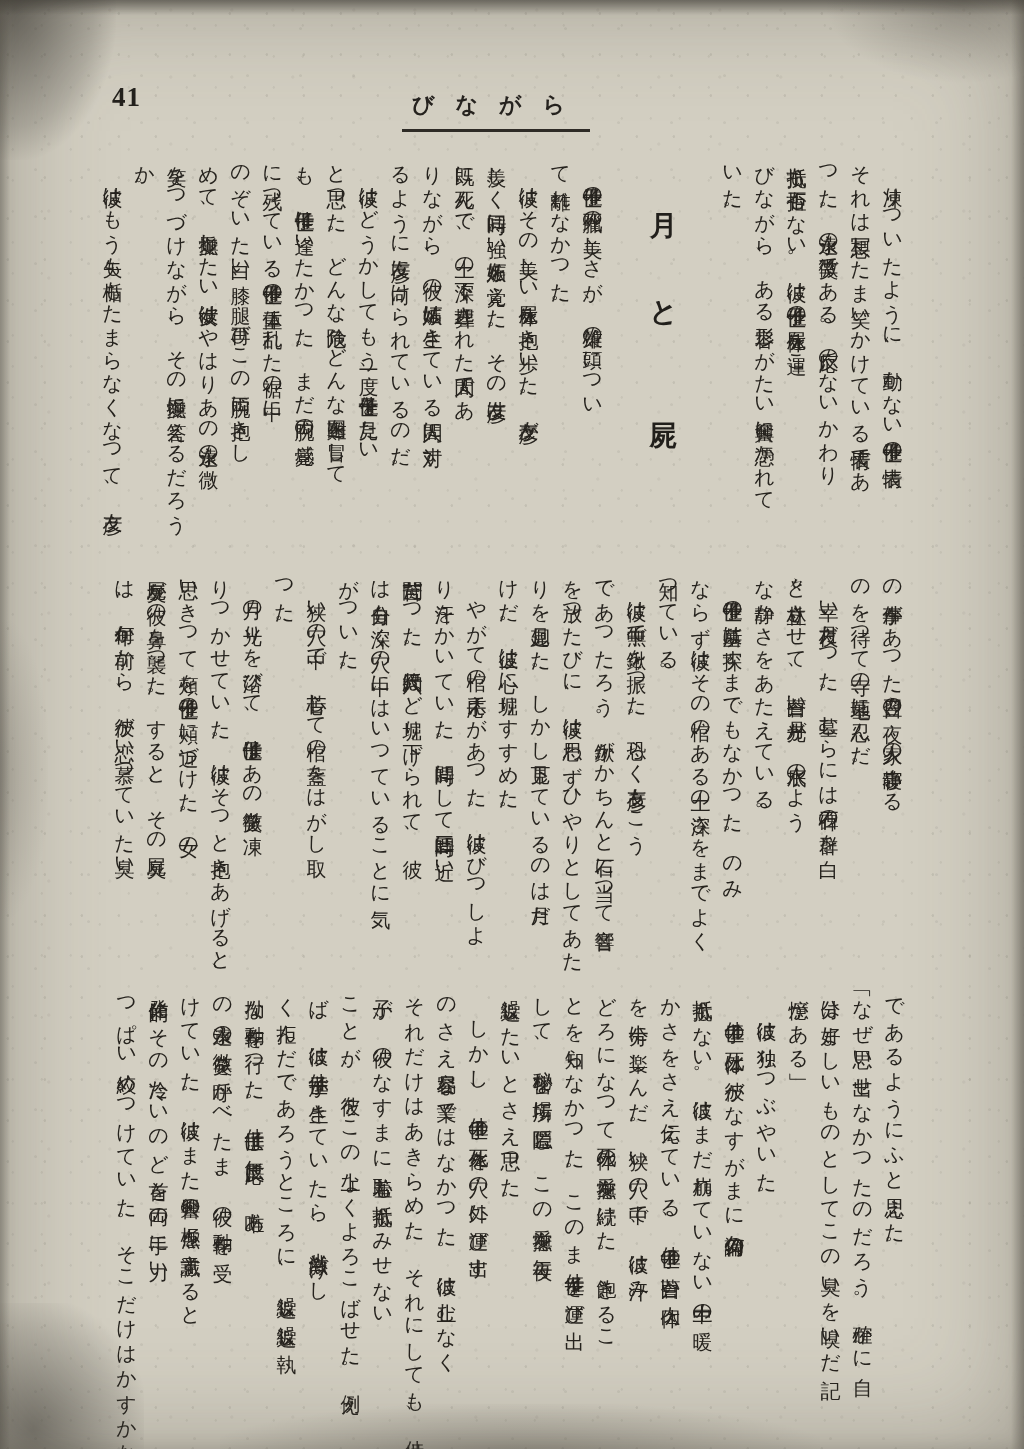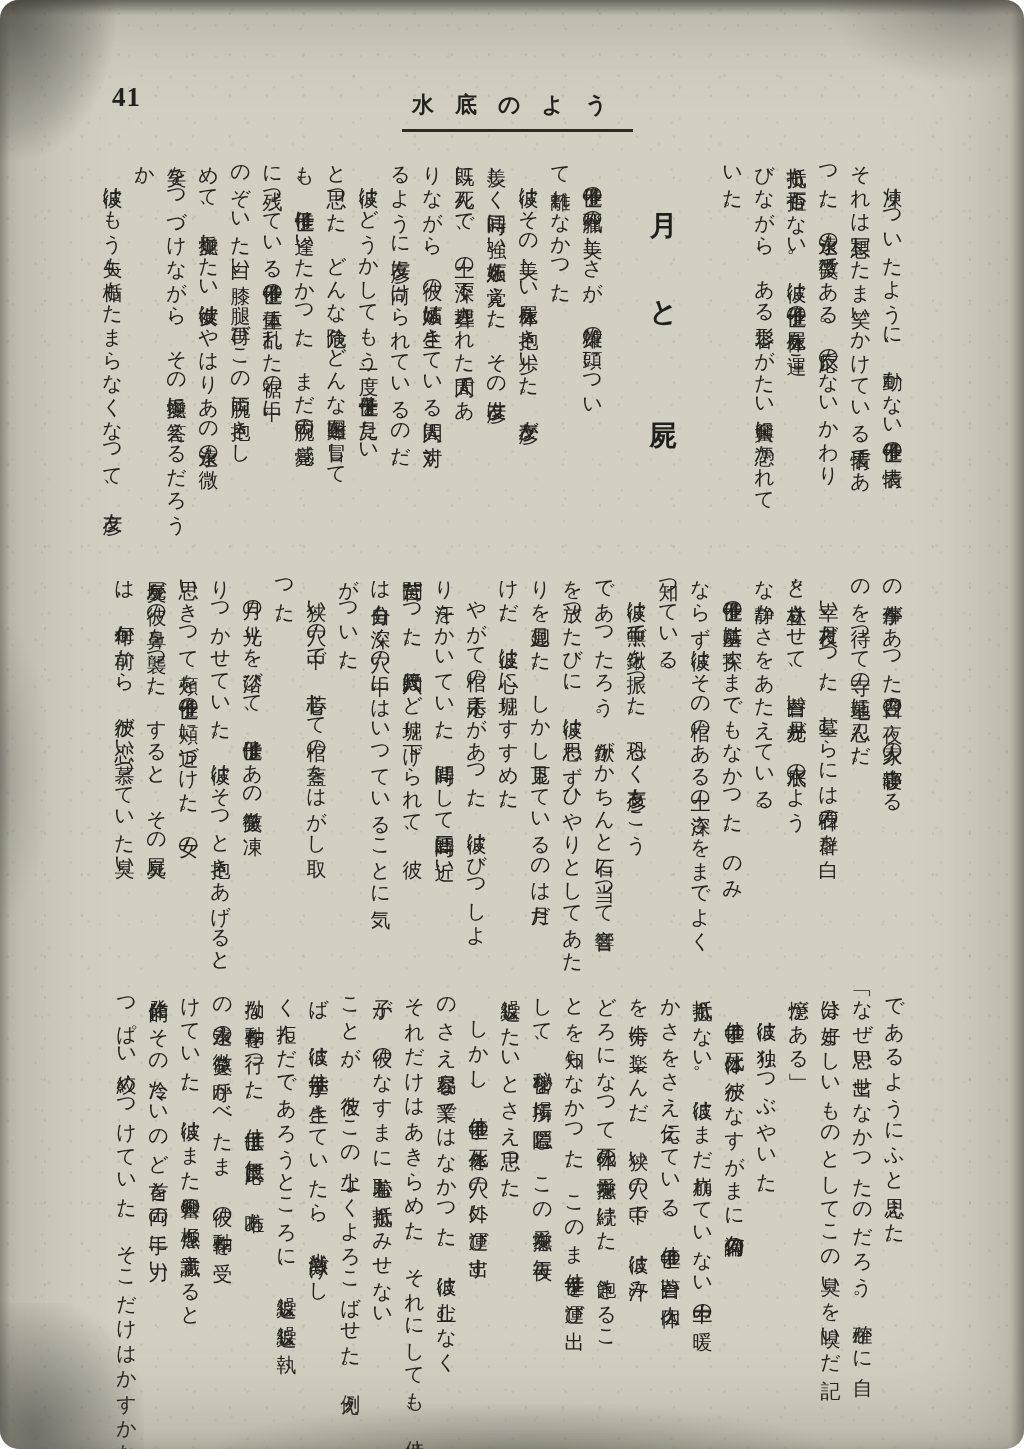--- a/index.html
+++ b/index.html
@@ -8,21 +8,20 @@
     width:1024px; height:1449px;
     overflow:hidden;
     background-color:#d3cfc2;
     background-image:
       radial-gradient(circle at 21% 33%, rgba(60,56,48,0.10) 1px, transparent 1.6px),
       radial-gradient(circle at 67% 61%, rgba(60,56,48,0.08) 1px, transparent 1.8px),
       radial-gradient(circle at 44% 82%, rgba(60,56,48,0.07) 1px, transparent 1.5px),
       radial-gradient(circle at 80% 15%, rgba(60,56,48,0.06) 1.2px, transparent 2px);
     background-size:37px 41px, 53px 47px, 29px 31px, 61px 67px;
     font-family:"Liberation Serif","DejaVu Serif",serif;
-    border-radius:19px;
   }
   .page::after {
     content:""; position:absolute; inset:0; pointer-events:none;
     box-shadow: inset 0 0 110px rgba(75,70,60,0.38), inset 0 0 18px rgba(75,70,60,0.25);
   }
   .stain { position:absolute; pointer-events:none; }
   .stain.tl { left:-34px; top:-50px; width:150px; height:210px;
     background:radial-gradient(ellipse at 32% 28%, rgba(42,40,36,0.60), rgba(42,40,36,0.18) 55%, transparent 72%); }
   .stain.top-edge { left:0; top:0; width:1024px; height:15px;
     background:linear-gradient(rgba(48,46,42,0.55), transparent); }
@@ -88,21 +87,21 @@
   <div class="stain tl"></div>
   <div class="stain top-edge"></div>
   <div class="stain tr"></div>
   <div class="stain right-edge"></div>
   <div class="stain left-edge"></div>
   <div class="stain mid-left"></div>
   <div class="stain bl"></div>
   <div class="stain bottom-edge"></div>
 
   <div class="page-number">41</div>
-  <div class="header-title">水底のよう</div>
+  <div class="header-title">びながら</div>
 
   <div class="band" id="band1">
     <div class="col">　凍りついたように、動かない佳世子の表情</div>
     <div class="col">それは冥想したまゝ笑いかけている表情であ</div>
     <div class="col">つた。永遠の微笑である。反応のないかわり</div>
     <div class="col">抵抗も拒否もない。彼は佳世子の屍体を運こ</div>
     <div class="col">びながら、ある形容しがたい興奮に憑かれて</div>
     <div class="col">いた。</div>
     <div class="col section-heading">月と屍</div>
     <div class="col">　佳世子の死臘の美しさが、雄策の頭につい</div>

